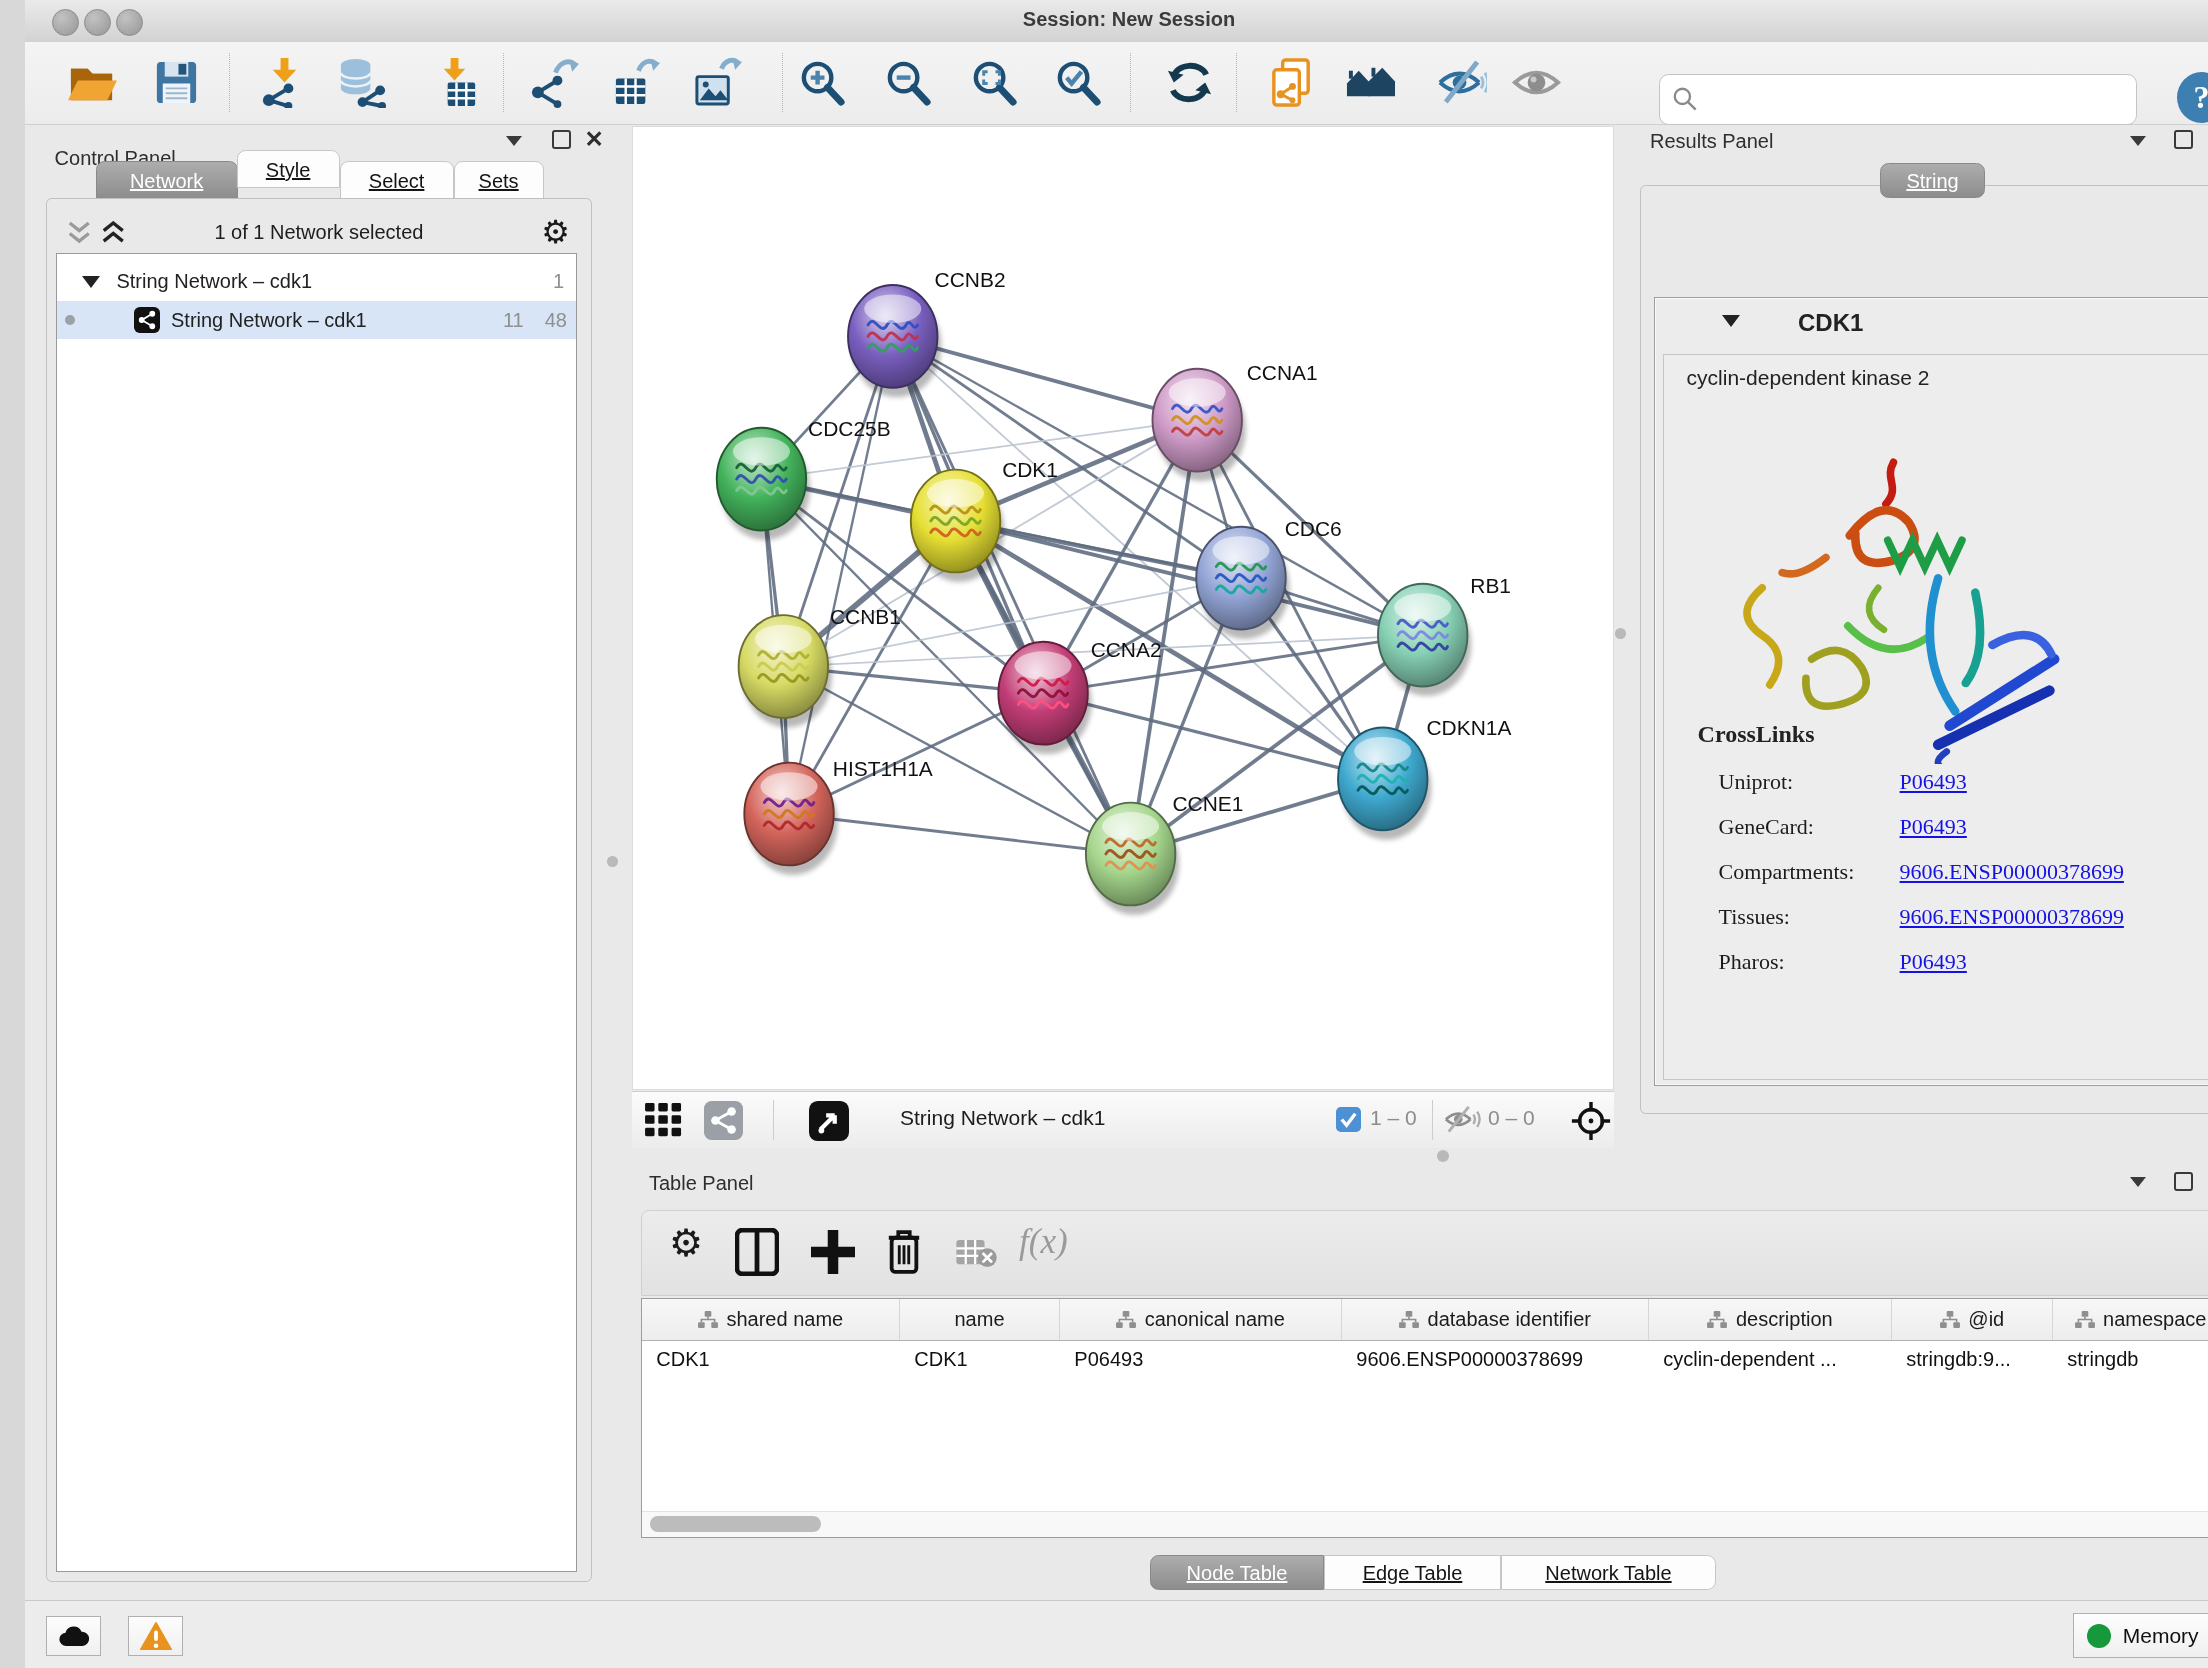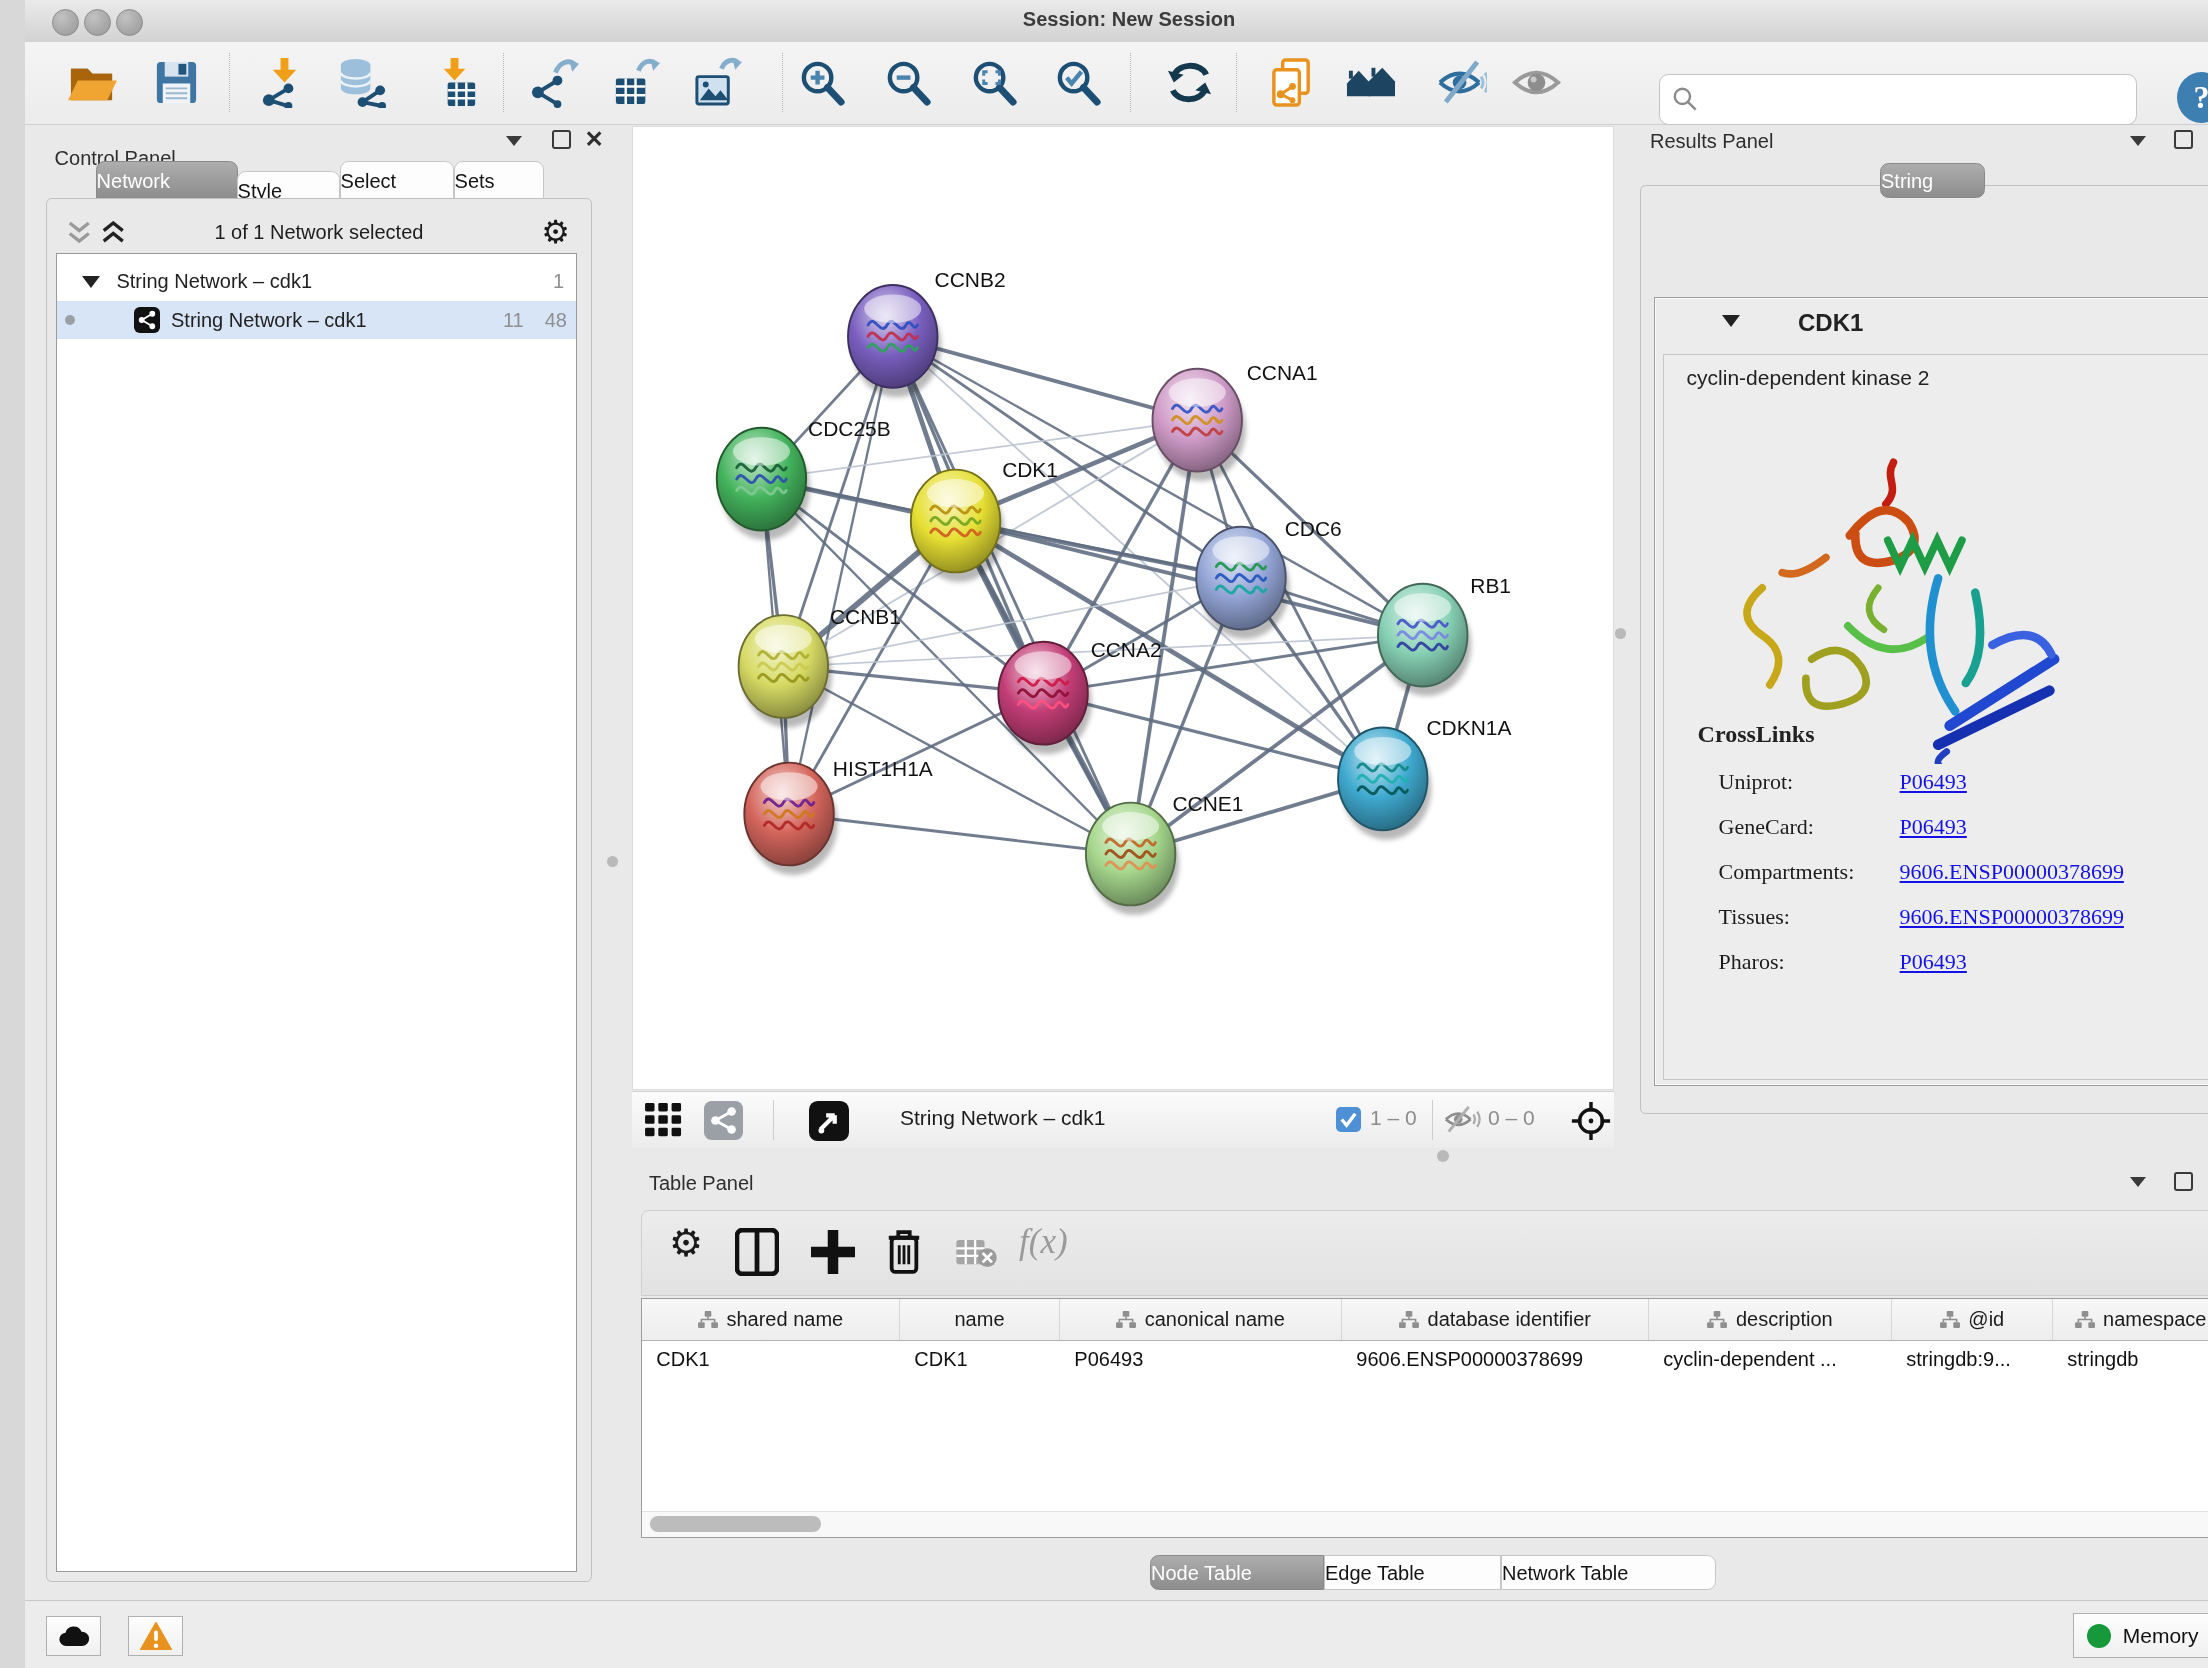--- a/index.html
+++ b/index.html
@@ -22,21 +22,21 @@
              border:1px solid #c4c4c4;border-radius:9.5px;display:flex;align-items:center;}
   .searchbox input{border:none;outline:none;flex:1;font-size:20px;font-family:"Liberation Sans",sans-serif;background:transparent;}
   .helpbtn{position:absolute;left:2152px;top:30px;width:49px;height:51px;border:none;background:#3e7fb1;
            border-radius:50%;color:#fff;font-size:32px;font-weight:bold;font-family:"Liberation Serif",serif;cursor:pointer;}
   
   .panel-title{font-size:20px;color:#2e2e2e;}
   .ph-tri{width:0;height:0;border-left:8.6px solid transparent;border-right:8.6px solid transparent;border-top:10.5px solid #3a3a3a;}
   .ph-sq{width:15px;height:15px;border:2.4px solid #3a3a3a;border-radius:2.9px;}
   .ph-x{font-size:23px;font-weight:bold;color:#2e2e2e;line-height:19px;}
   .tabbtn{position:absolute;height:38px;border:1px solid #c6c6c6;background:#fdfdfd;color:#141414;
-          font-size:20px;line-height:38px;border-radius:8.6px 8.6px 0 0;box-sizing:border-box;cursor:pointer;}
+          font-size:20px;text-align:center;line-height:38px;border-radius:8.6px 8.6px 0 0;box-sizing:border-box;cursor:pointer;text-decoration:underline;}
   .tabbtn.active{background:linear-gradient(#adadad,#8d8d8d);color:#fff;border-color:#898989;}
   .groupbox{position:absolute;background:#e9e9e9;border:1px solid #c0c0c0;border-radius:5.7px;}
   
   .sel-row{position:absolute;left:0px;top:12.4px;width:100%;height:42px;font-size:20px;color:#1d1d1d;}
   .treebox{position:absolute;background:#fff;border:1.9px solid #9a9a9a;}
   .trow{position:absolute;left:0;width:100%;height:38px;font-size:20px;display:flex;align-items:center;}
   .tri-down{width:0;height:0;border-left:9.5px solid transparent;border-right:9.5px solid transparent;border-top:12.4px solid #222;}
   .cnt{color:#8f8f8f;}
   
   .netcanvas{left:607px;top:126px;width:982px;height:964px;background:#fff;border:1px solid #dcdcdc;box-sizing:border-box;}
@@ -246,21 +246,21 @@
     <button class="helpbtn"><span>?</span></button>
   </div>
 
   <div class="abs" style="left:7.6px;top:126px;width:560px;height:1468px">
     <div class="abs panel-title" style="left:22px;top:21px">Control Panel</div>
     <div class="abs ph-tri" style="left:473px;top:9.5px"></div>
     <div class="abs ph-sq" style="left:519px;top:3.8px"></div>
     <div class="abs ph-x" style="left:552px;top:3.8px">✕</div>
 
     <div class="tabbtn active" style="left:63px;top:35px;width:142px">Network</div>
-    <div class="tabbtn" style="left:204px;top:45px;width:103px">Style</div>
+    <div class="tabbtn" style="left:204px;top:24px;width:103px">Style</div>
     <div class="tabbtn" style="left:307px;top:35px;width:114px">Select</div>
     <div class="tabbtn" style="left:421px;top:35px;width:90px">Sets</div>
 
     <div class="groupbox" style="left:13.3px;top:72px;width:544px;height:1382px">
       <div class="sel-row">
         <svg class="abs" style="left:18px;top:9.5px" width="28.5" height="25" viewBox="0 0 30 26">
             <path d="M5 2l10 8L25 2M5 13l10 8 10-8" stroke="#9a9a9a" stroke-width="3.5" fill="none"></path>
           </svg>
         <svg class="abs" style="left:52px;top:9.5px" width="28.5" height="25" viewBox="0 0 30 26">
             <path d="M5 10L15 2l10 8M5 21l10-8 10 8" stroke="#222" stroke-width="3.5" fill="none"></path>

